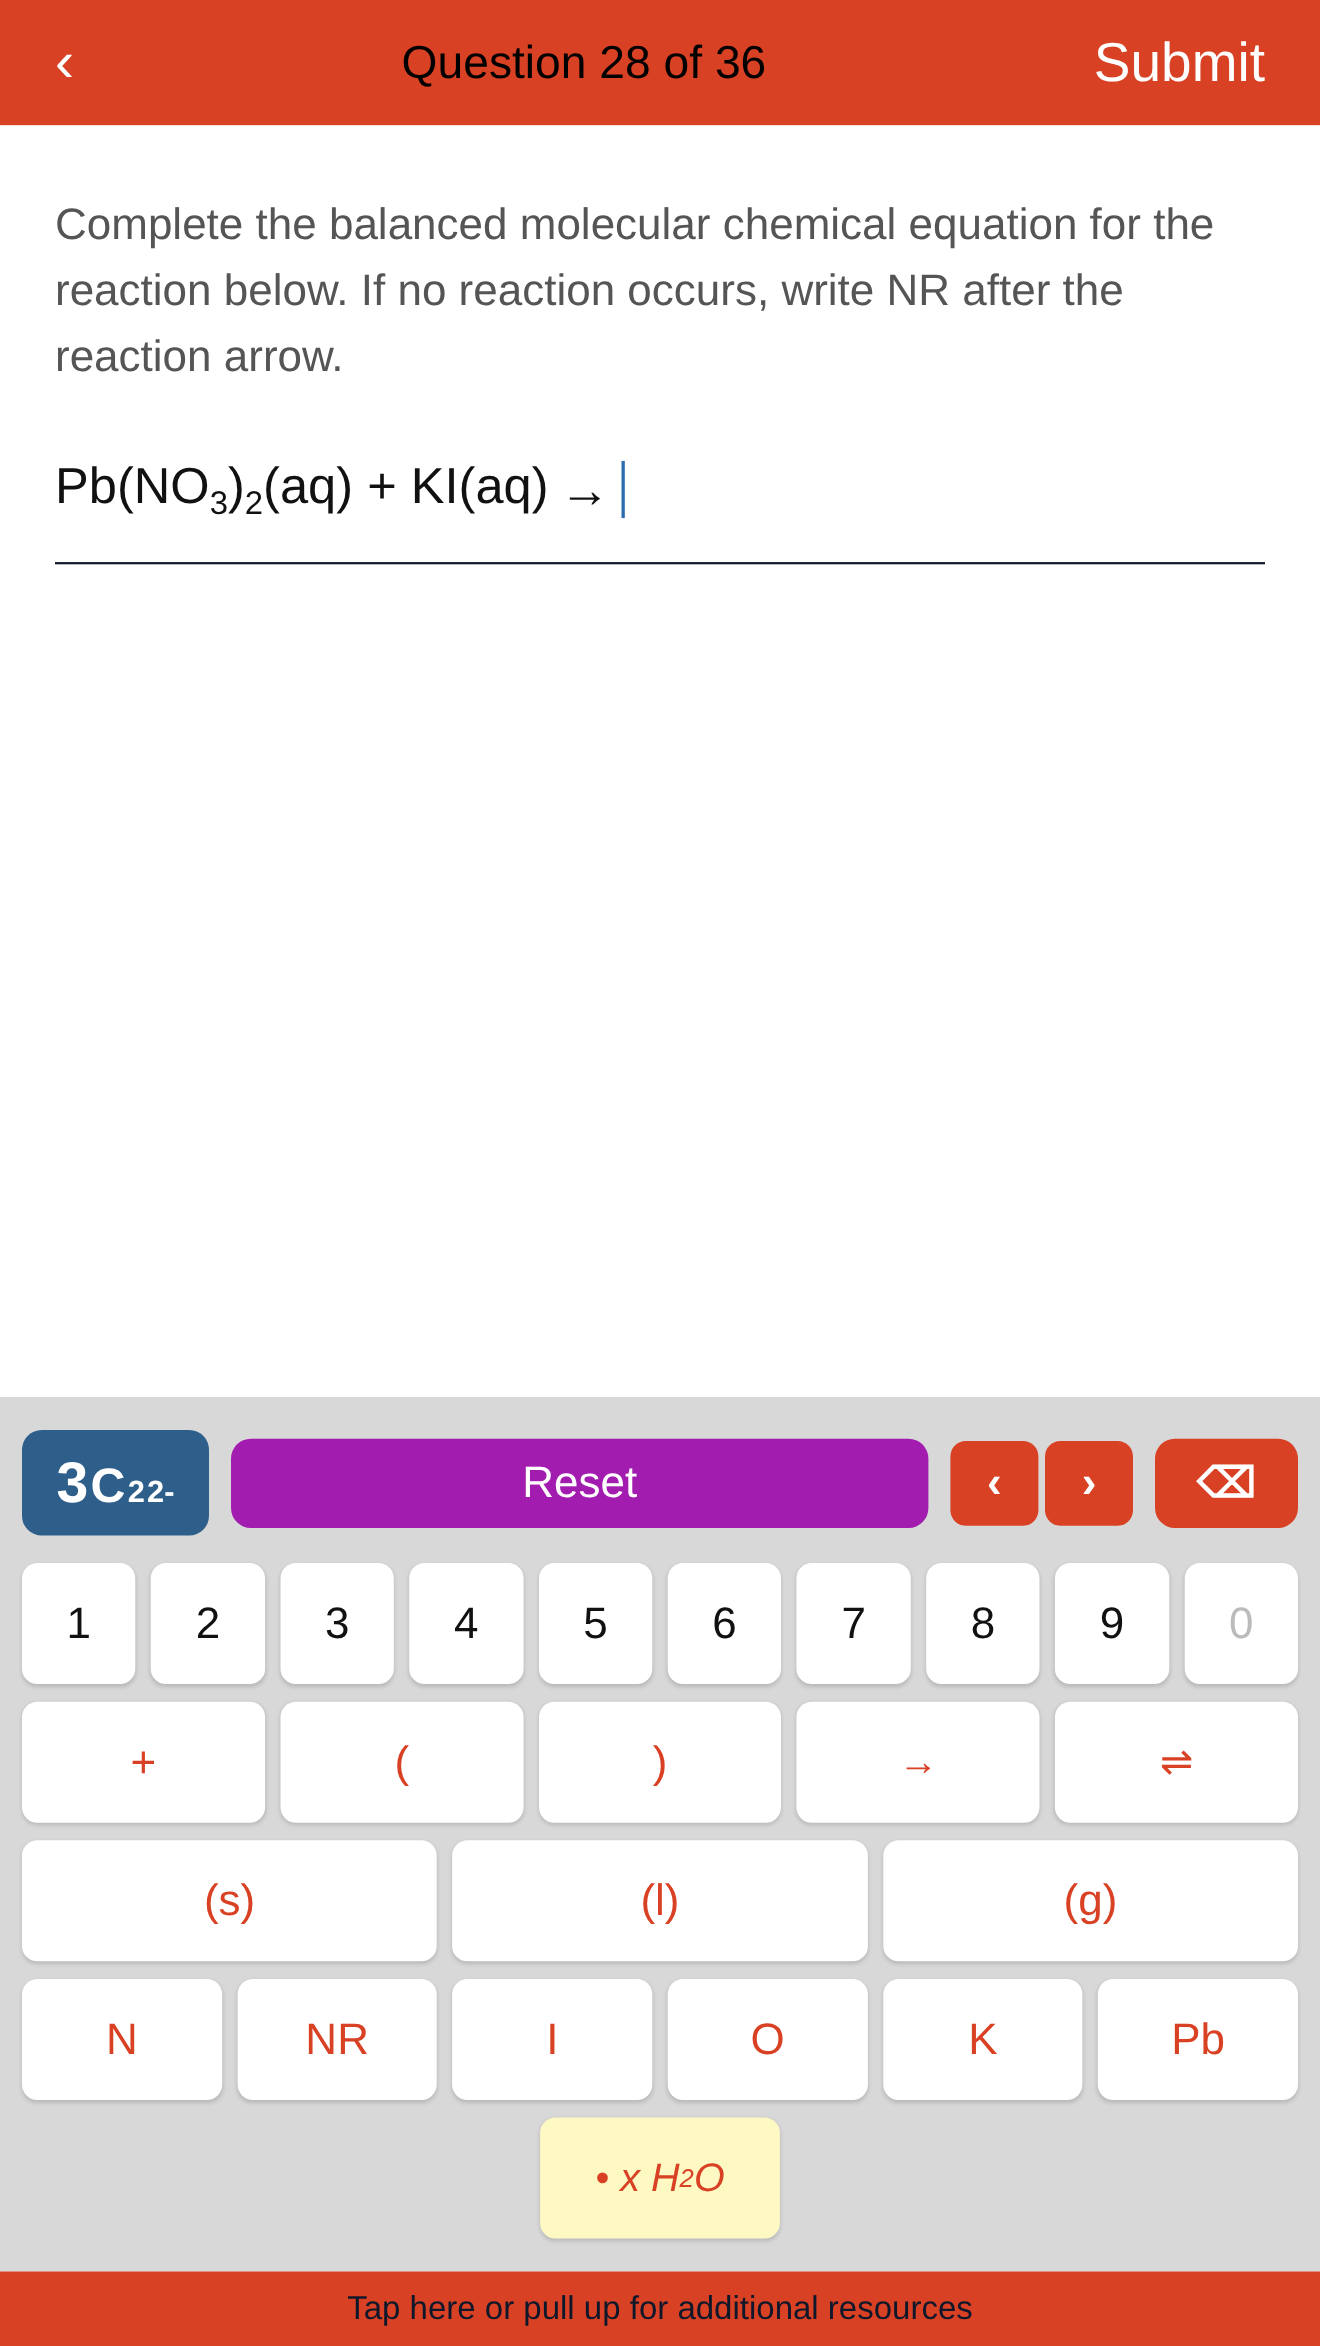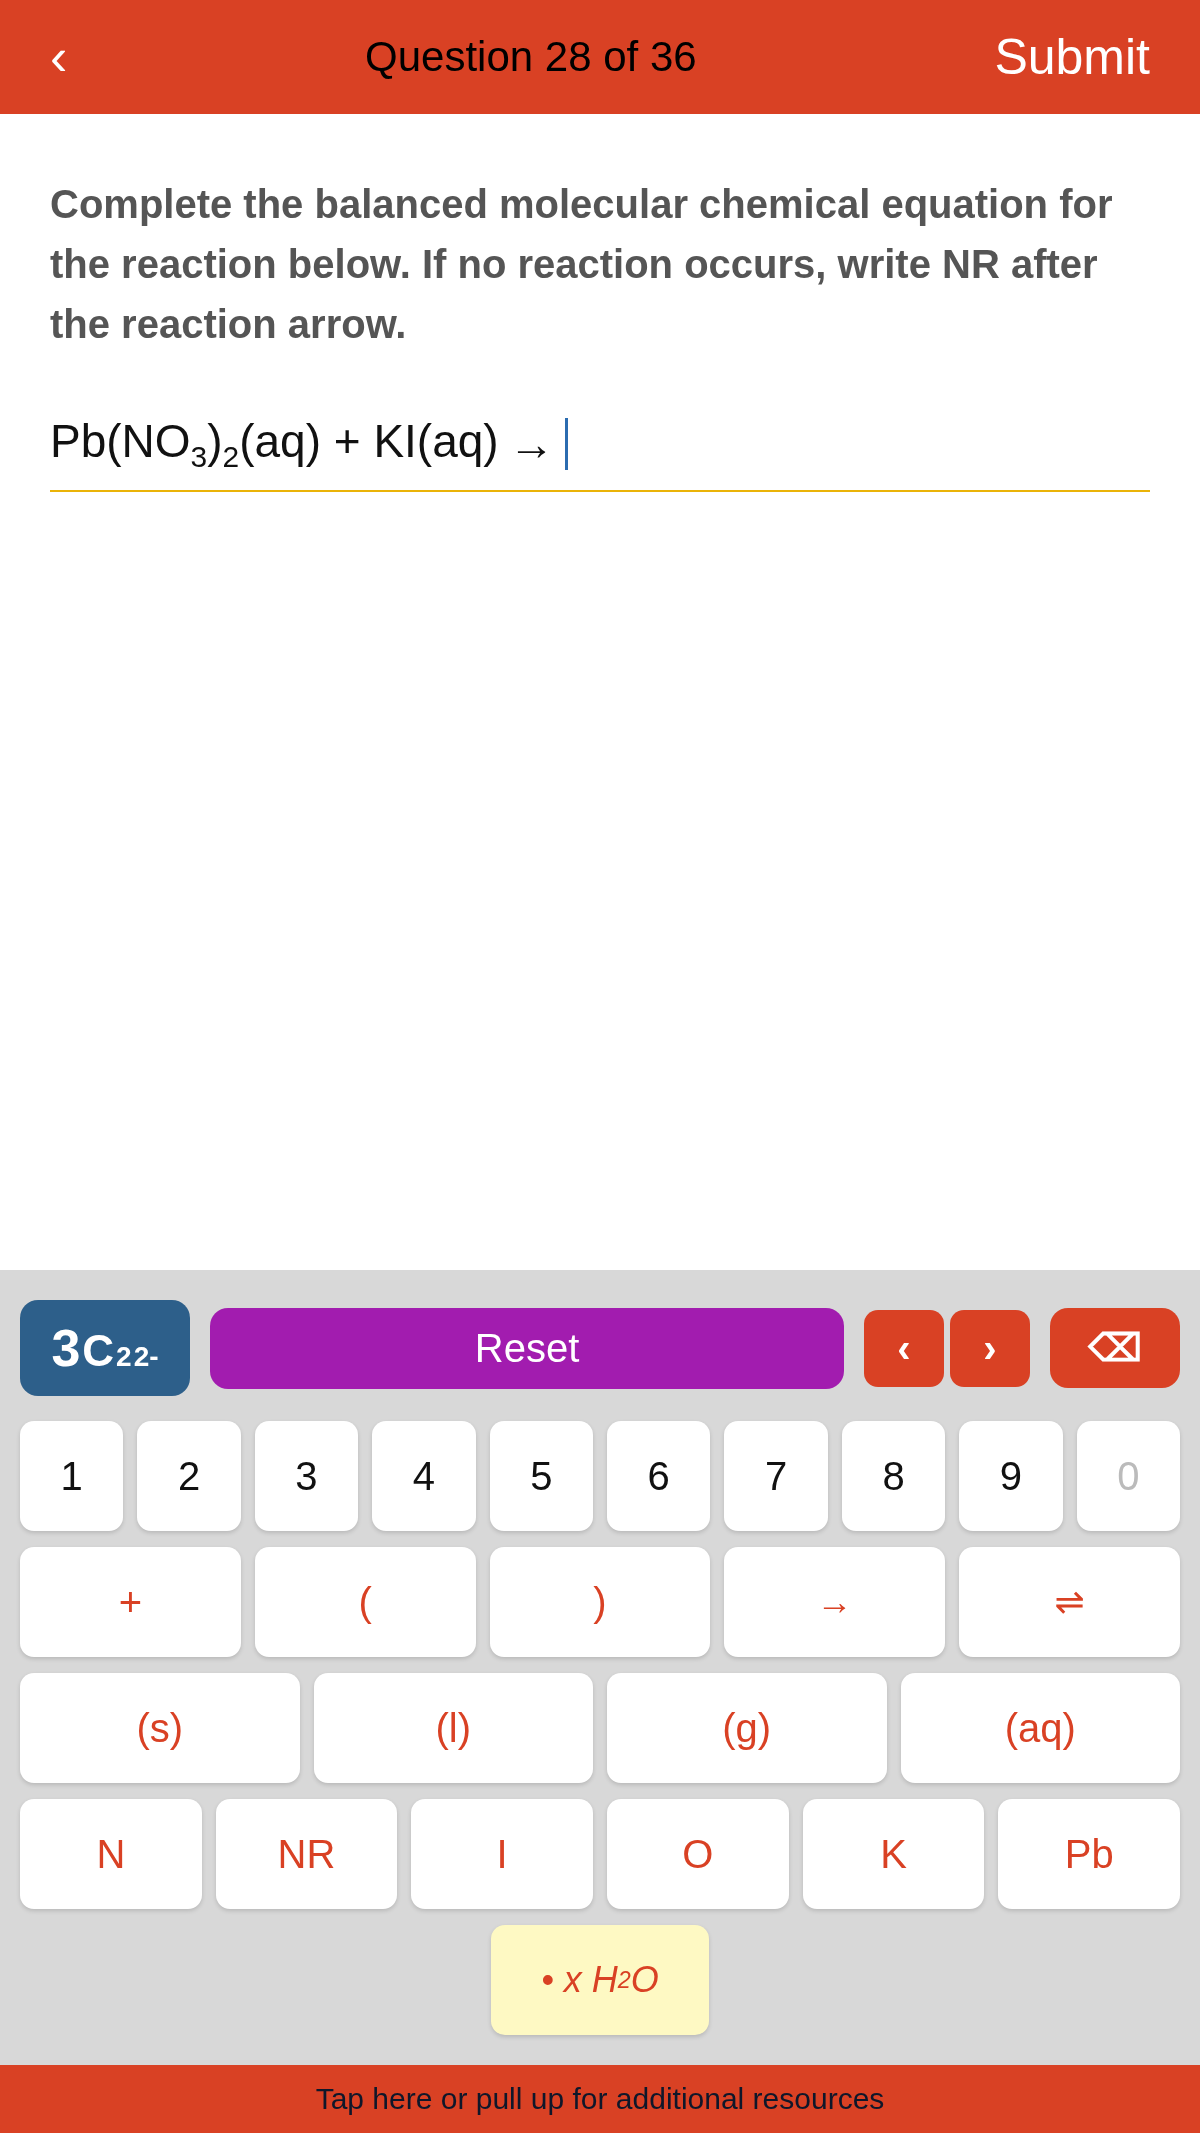--- a/index.html
+++ b/index.html
@@ -51,28 +51,28 @@
       padding: 60px 50px 40px 50px;
       display: flex;
       flex-direction: column;
     }
 
     .question-text {
       font-size: 40px;
       color: #555;
       line-height: 1.5;
       margin-bottom: 60px;
-      font-weight: 700;
+      font-weight: 400;
     }
 
     .equation-area {
       display: flex;
       align-items: center;
-      border-bottom: 2px solid #eab308;
-      padding-bottom: 16px;
+      border-bottom: 2px solid #0f172a;
+      padding-bottom: 36px;
       margin-bottom: 40px;
     }
 
     .equation-left {
       font-size: 46px;
       color: #111;
       font-weight: 500;
     }
 
     .equation-arrow {
@@ -352,21 +352,20 @@
     <div class="key key-wide">(</div>
     <div class="key key-wide">)</div>
     <div class="key key-wide key-symbol">→</div>
     <div class="key key-wide key-symbol">⇌</div>
   </div>
 
   <div class="keyboard-row">
     <div class="key key-state">(s)</div>
     <div class="key key-state">(l)</div>
     <div class="key key-state">(g)</div>
-    <div class="key key-state">(aq)</div>
   </div>
 
   <div class="keyboard-row">
     <div class="key key-element">N</div>
     <div class="key key-element">NR</div>
     <div class="key key-element">I</div>
     <div class="key key-element">O</div>
     <div class="key key-element">K</div>
     <div class="key key-element">Pb</div>
   </div>

